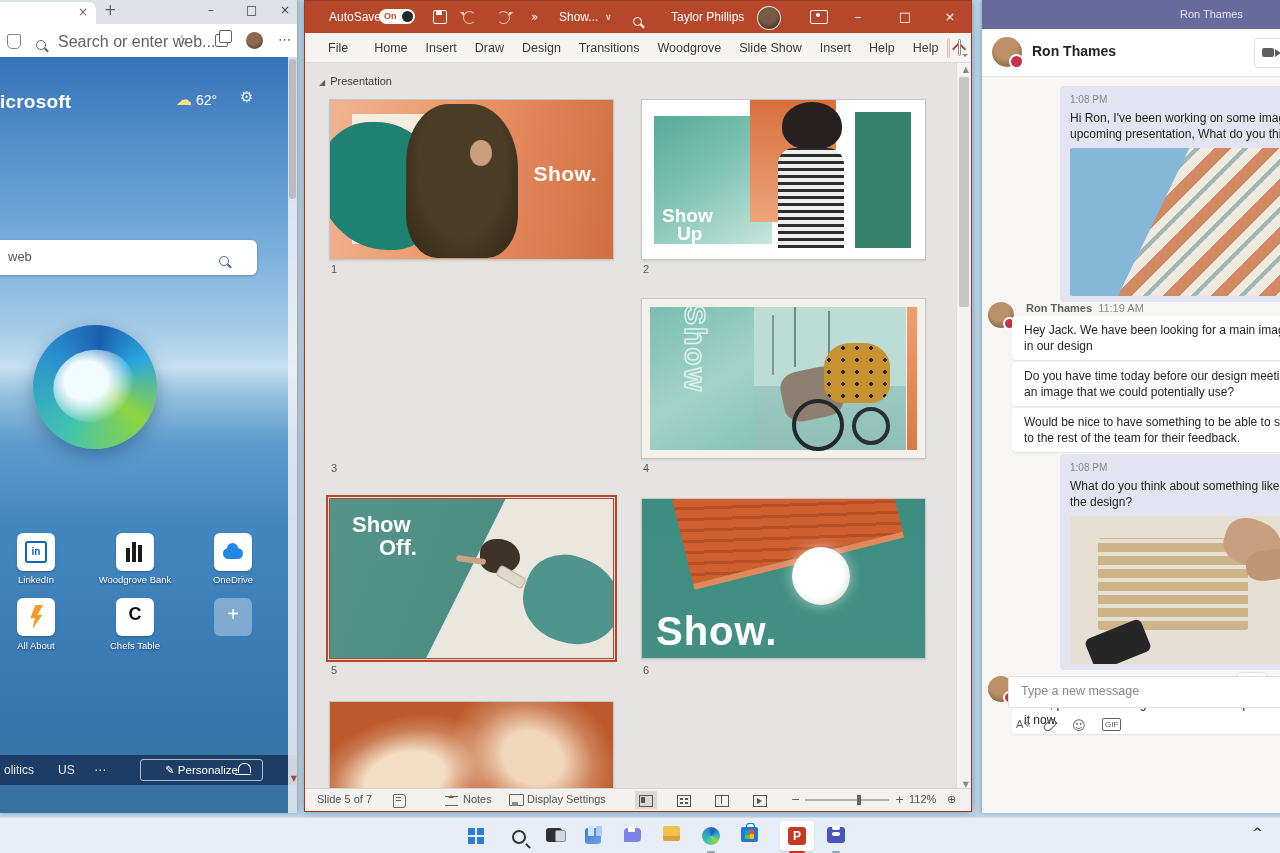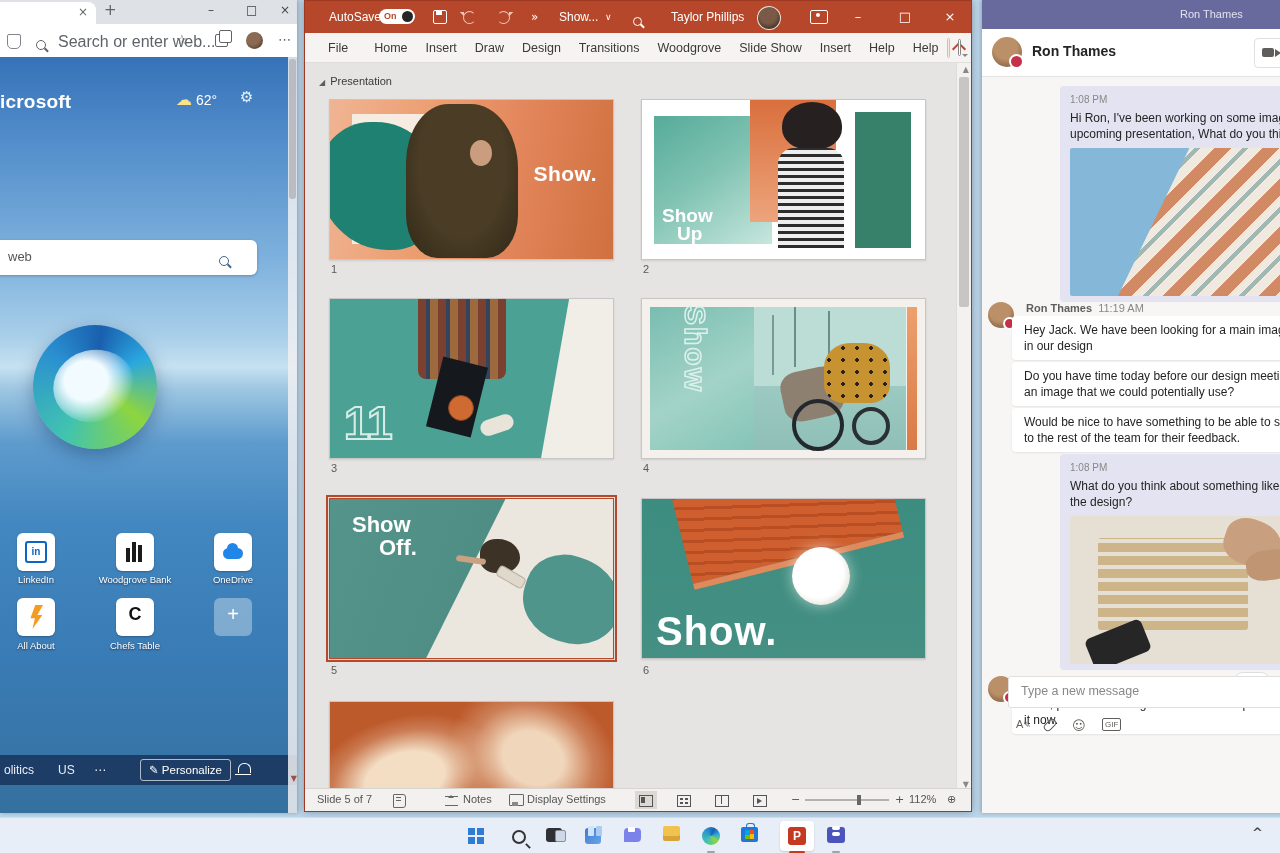--- a/index.html
+++ b/index.html
@@ -45,21 +45,21 @@
   .t-bars{position:absolute;left:10px;top:9px;width:18px;height:20px;}
   .t-bars i{position:absolute;bottom:0;width:4px;background:#1b1b1b;}
   .t-cloud{position:absolute;left:9px;top:15px;width:20px;height:11px;background:#2086e8;border-radius:8px;}
   .t-cloud::before{content:"";position:absolute;left:4px;top:-5px;width:11px;height:11px;background:#2086e8;border-radius:50%;}
   .t-bolt{position:absolute;left:12px;top:7px;width:14px;height:24px;background:#f59a23;clip-path:polygon(45% 0,100% 0,60% 42%,95% 42%,25% 100%,42% 55%,10% 55%);}
   .t-c{position:absolute;left:0;top:6px;width:38px;text-align:center;font-size:18px;font-weight:bold;color:#111;}
   .e-tile.add{background:rgba(255,255,255,.35);box-shadow:none;}
   .t-plus{position:absolute;left:0;top:5px;width:38px;text-align:center;font-size:20px;color:#fff;font-weight:300;}
   .e-footer{position:absolute;left:0;bottom:28px;width:100%;height:30px;background:#1d3d66;}
   .e-fitem{position:absolute;top:8px;color:#e8eef6;font-size:12px;}
-  .e-personalize{position:absolute;left:140px;top:4px;height:20px;padding:0 8px;border:1px solid rgba(255,255,255,.65);border-radius:3px;color:#fff;font-size:11.5px;line-height:20px;}
+  .e-personalize{position:absolute;left:140px;top:4px;height:20px;padding:0 24px;border:1px solid rgba(255,255,255,.65);border-radius:3px;color:#fff;font-size:11.5px;line-height:20px;}
   .e-bell{position:absolute;left:238px;top:8px;width:11px;height:9px;border:1.5px solid #fff;border-bottom:none;border-radius:6px 6px 0 0;}
   .e-bell::after{content:"";position:absolute;left:-4px;bottom:-2px;width:16px;height:1.5px;background:#fff;}
   .e-scroll{position:absolute;right:0;top:0;width:9px;bottom:0;background:rgba(240,240,242,.85);}
   .e-thumb{position:absolute;right:1px;top:2px;width:7px;height:140px;background:#b9bdc2;border-radius:3px;}
   .e-sdown{position:absolute;right:0px;bottom:30px;font-size:8px;color:#9c5048;}
 
   
   .ppt-win{position:absolute;left:304px;top:0;width:668px;height:812px;background:#e6e4e2;border:1px solid #9e3a22;box-sizing:border-box;box-shadow:0 0 8px rgba(0,0,0,.3);}
   .p-titlebar{position:absolute;left:0;top:0;width:100%;height:32px;background:#b7472a;color:#fff;}
   .p-tb{position:absolute;top:0;height:32px;line-height:32px;font-size:12px;color:#fff;}
@@ -379,30 +379,20 @@
             <div class="hair"></div>
             <div class="shirt"></div>
           <div class="cap">
               <div>Show</div>
               <div class="l2">Up</div>
             </div>
         </div>
       </div>
       <div class="snum" style="left:338px;top:200px;">2</div>
 
-      <div class="sl" style="left:24px;top:235px;">
-        <div class="art a3">
-          <div class="white"></div>
-            <div class="plaid"></div>
-            <div class="pants"></div>
-            <div class="ball"></div>
-            <div class="shoe"></div>
-          <div class="num">11</div>
-        </div>
-      </div>
       <div class="snum" style="left:26px;top:399px;">3</div>
 
       <div class="sl" style="left:336px;top:235px;">
         <div class="art a4">
           <div class="panel"></div>
           <div class="vtxt">Show</div>
           <div class="photo">
               <div class="pole"></div>
               <div class="pants4"></div>
               <div class="shirt"></div>

